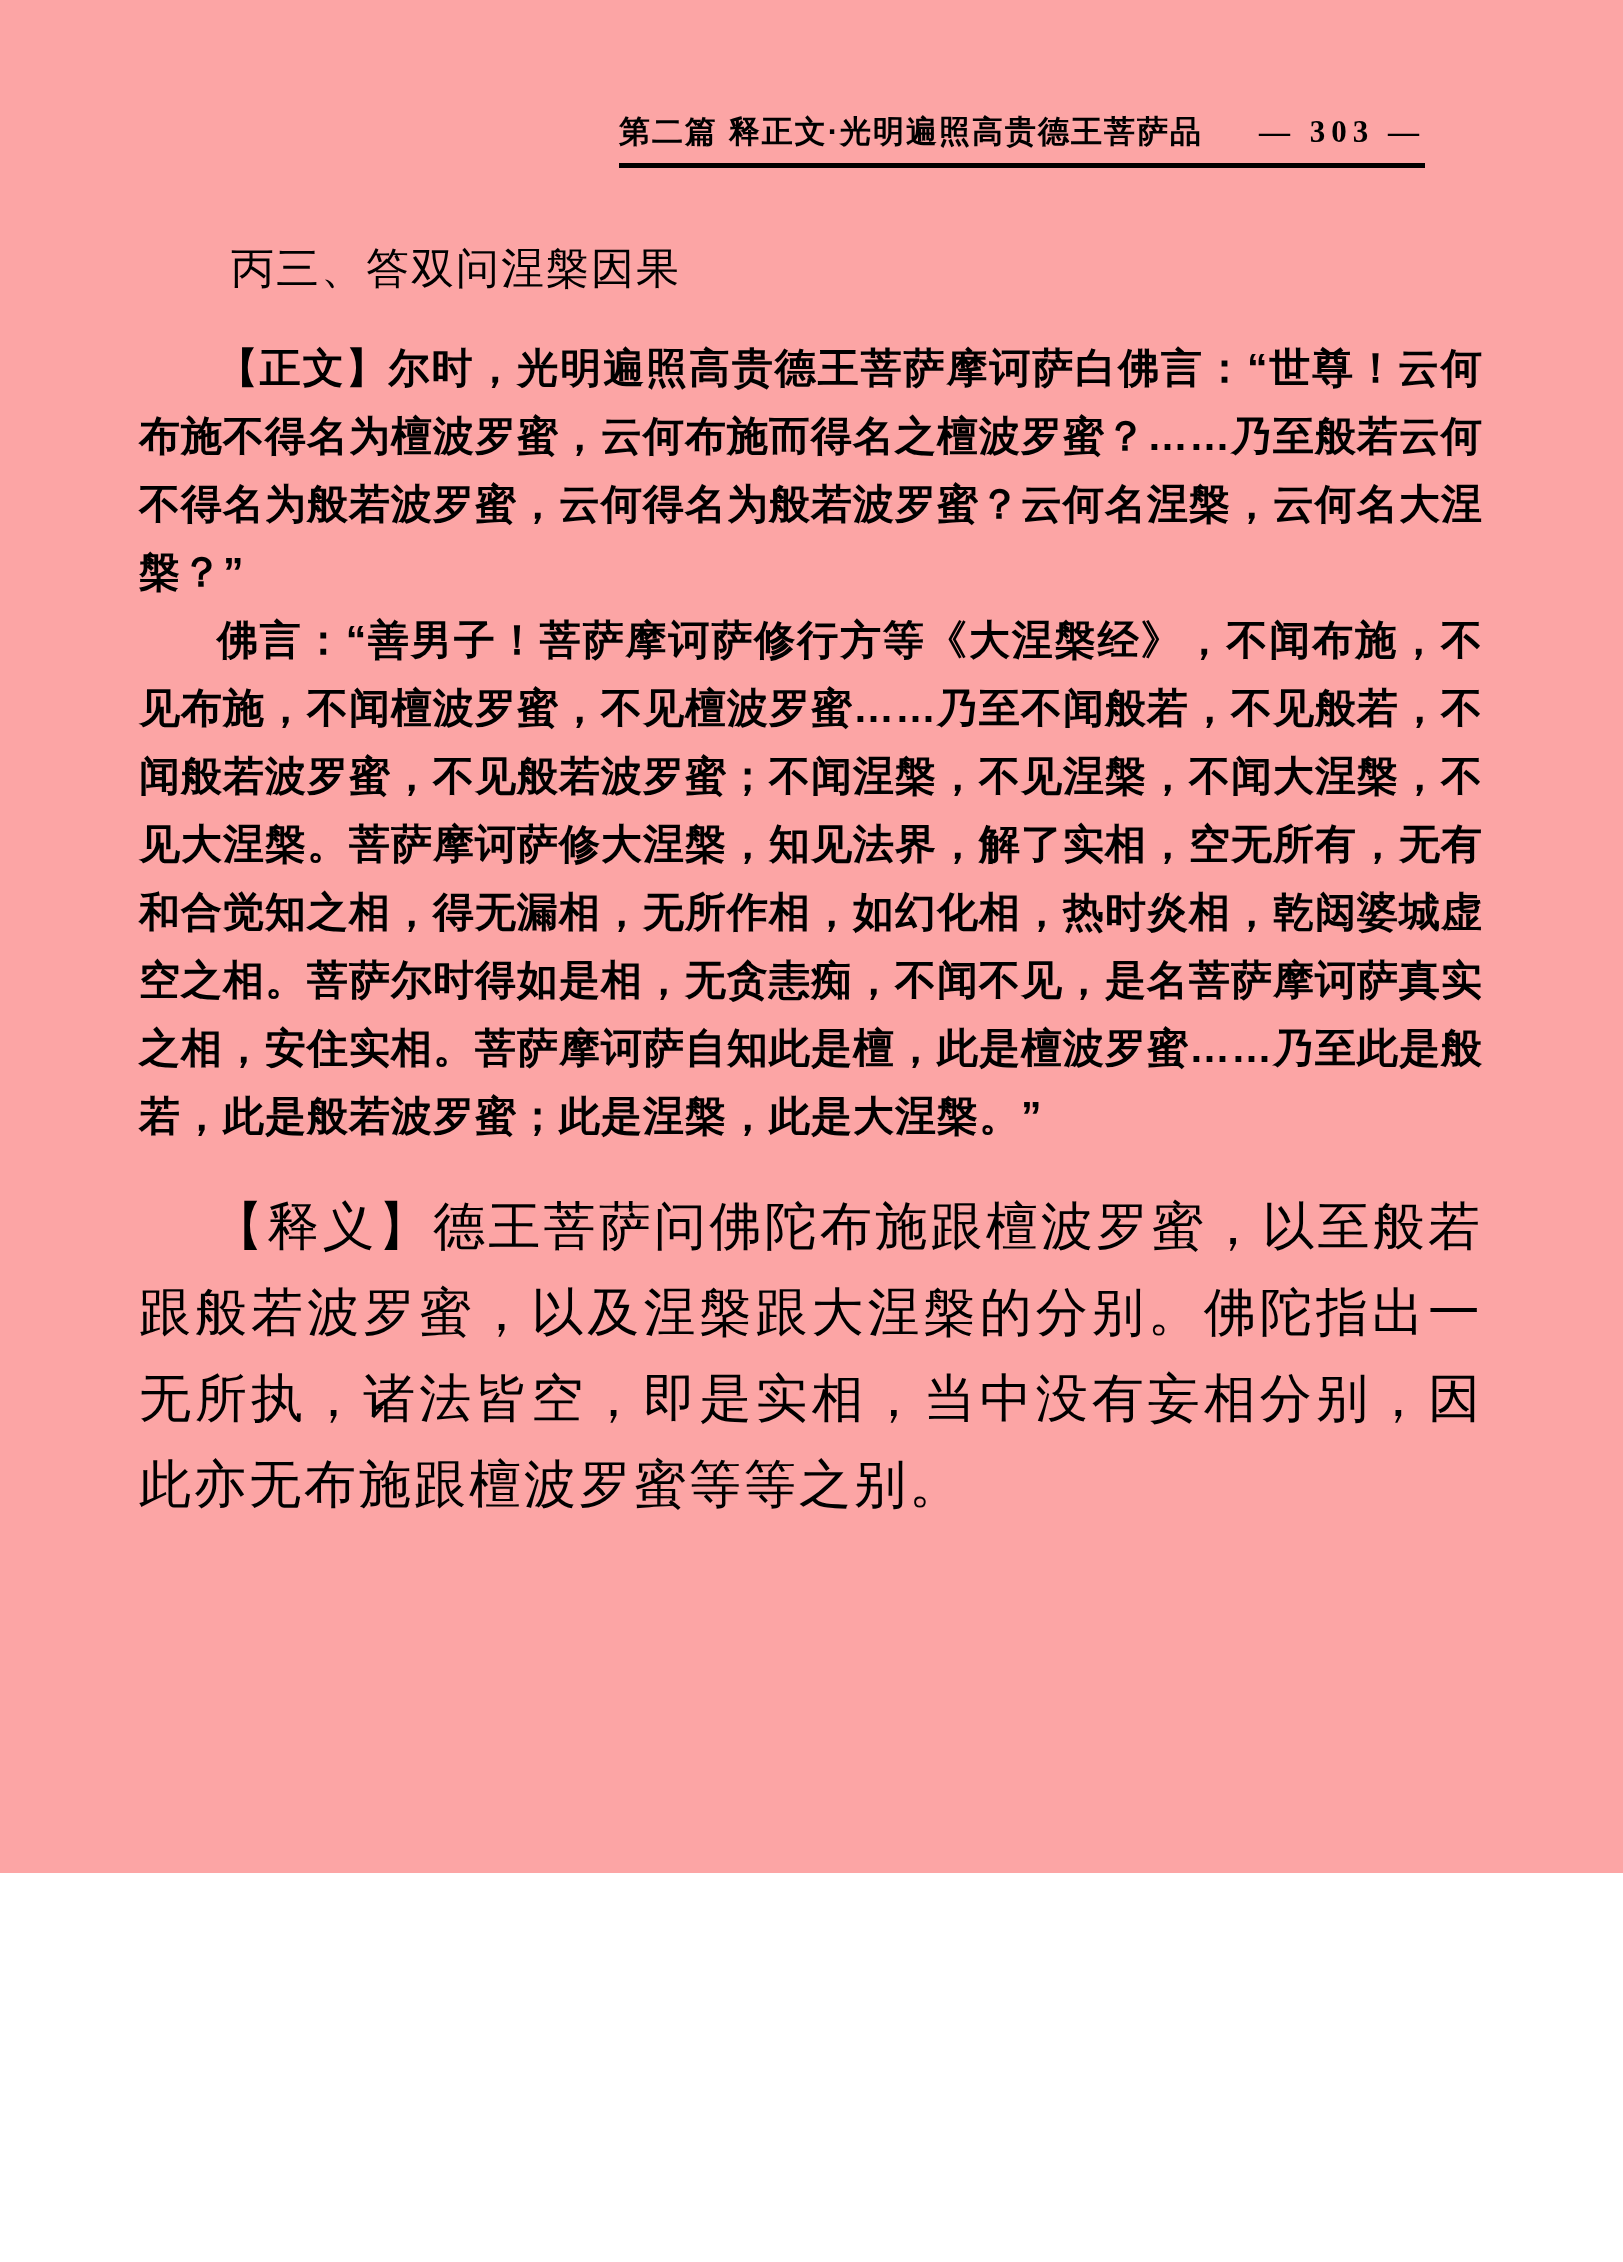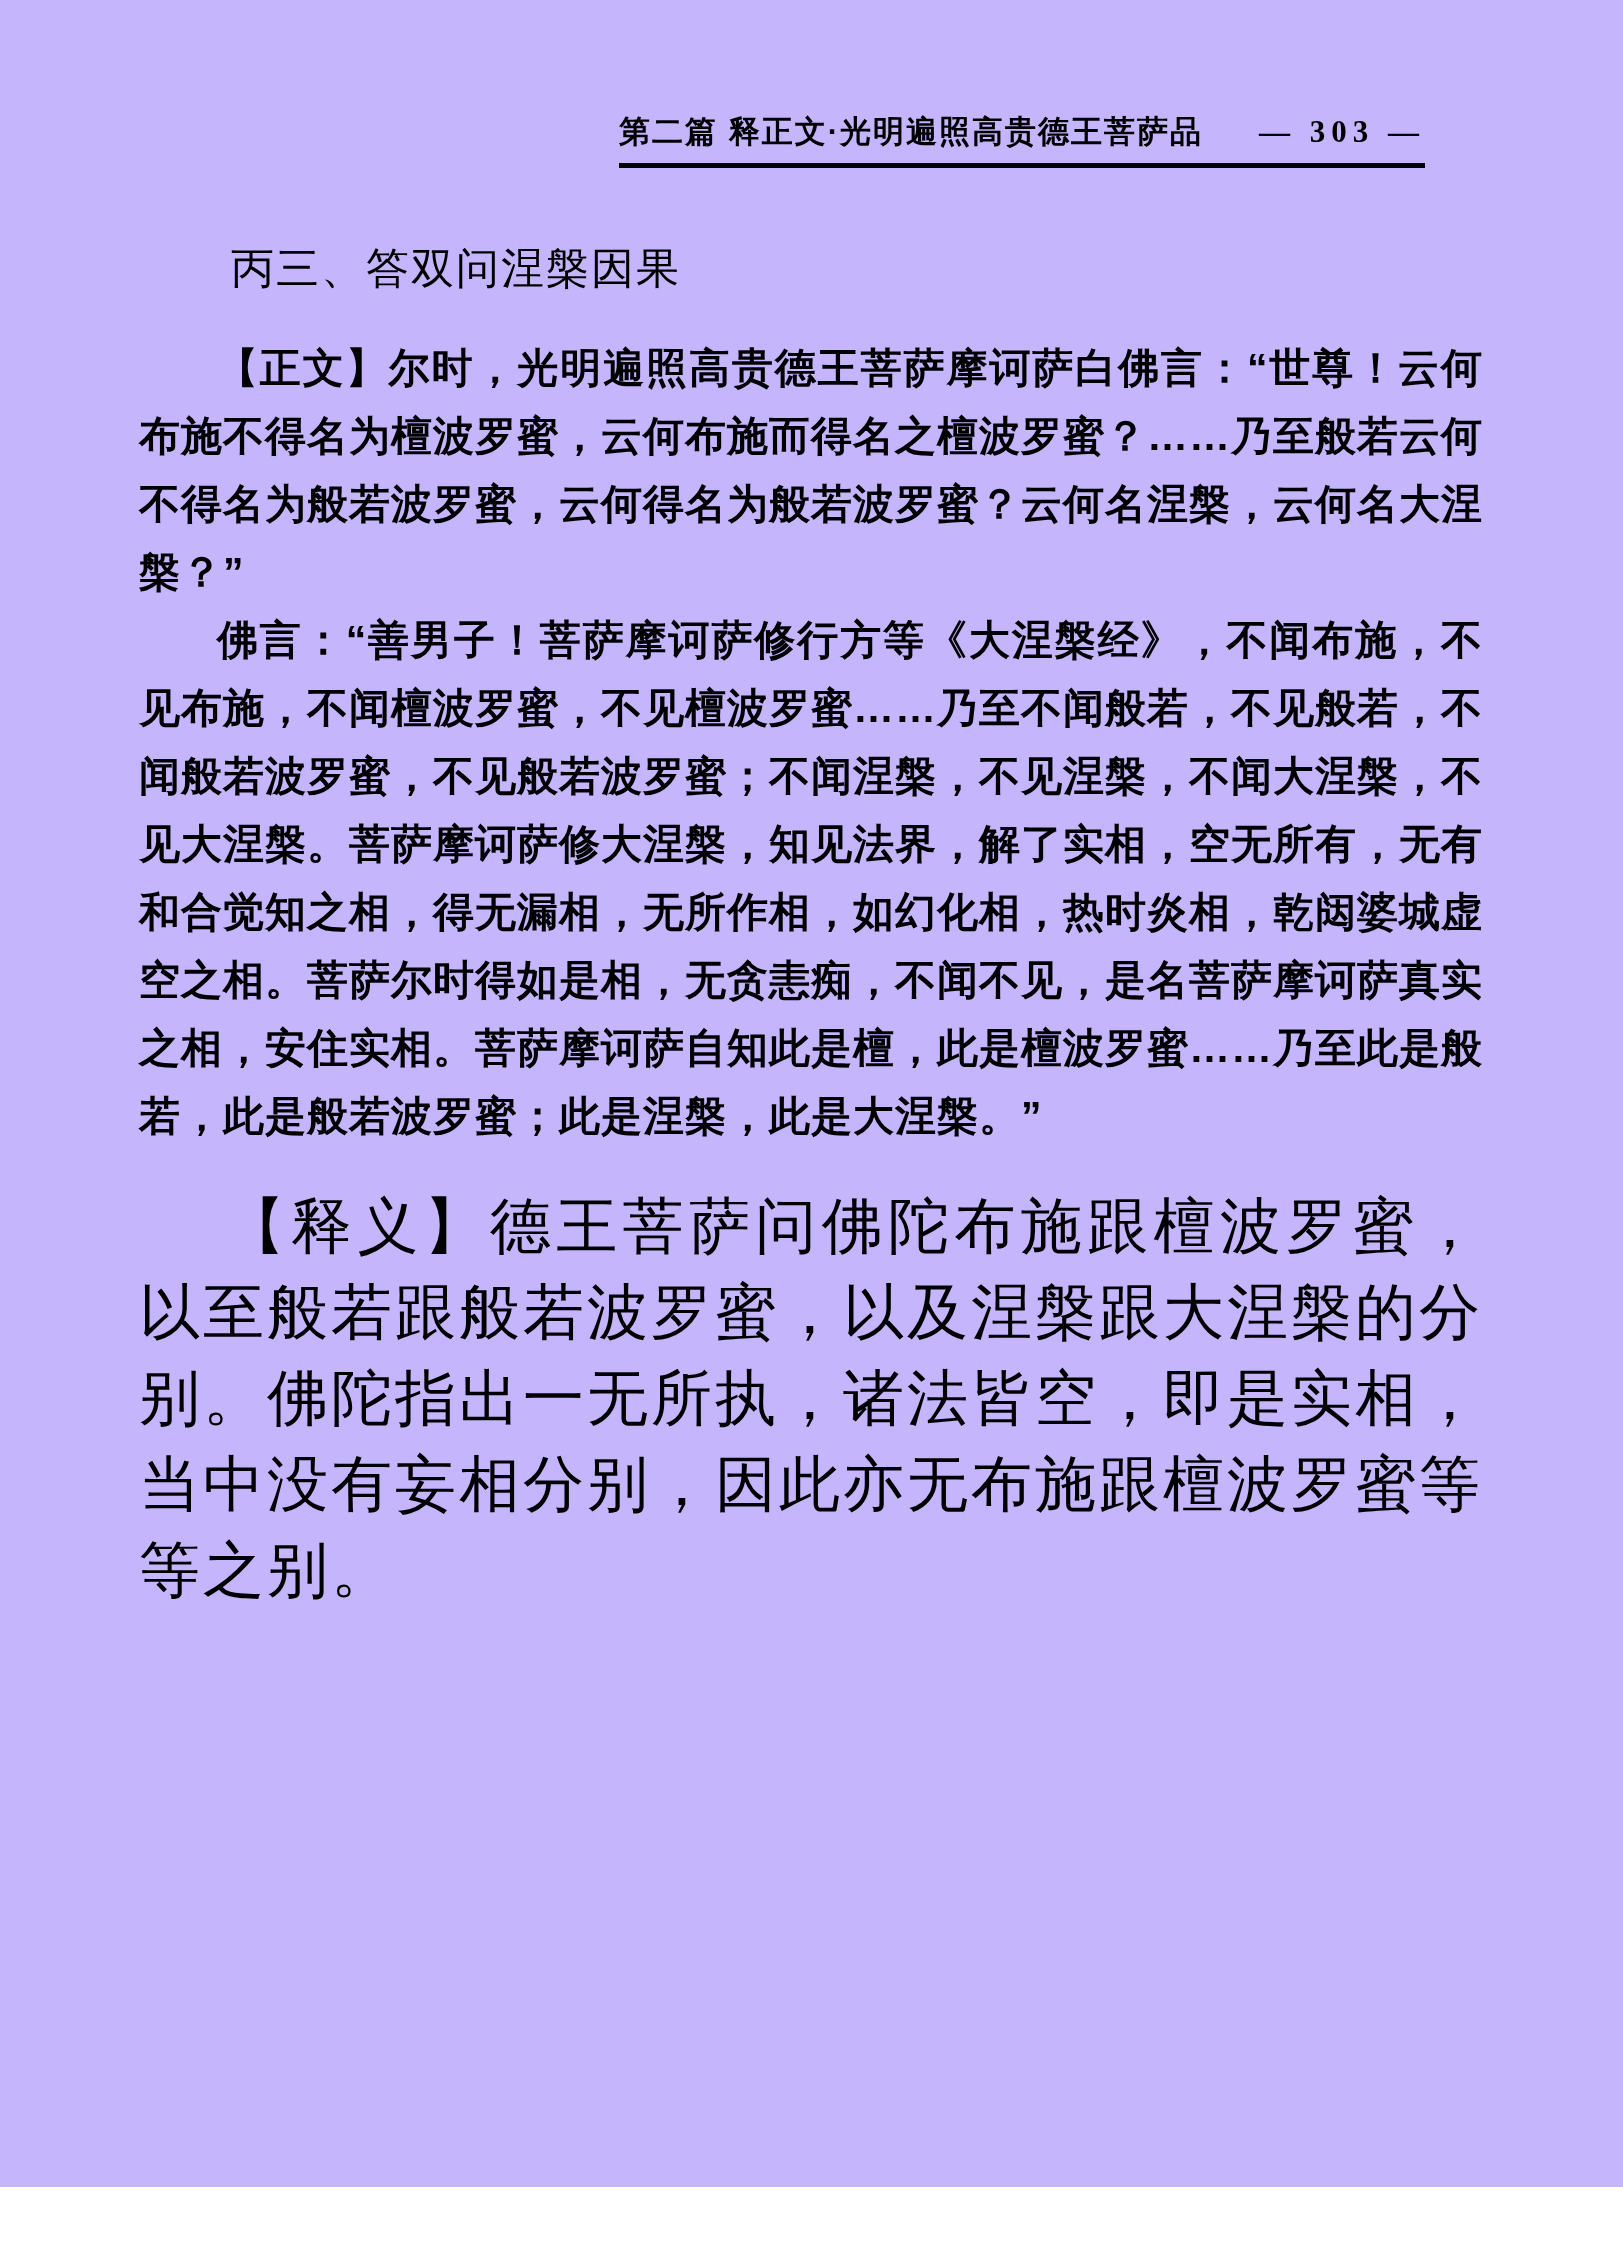--- a/index.html
+++ b/index.html
@@ -3,22 +3,22 @@
 <meta charset="utf-8">
 <style>
   html, body {
     margin: 0;
     padding: 0;
     background: #ffffff;
   }
   .page {
     position: relative;
     width: 1624px;
-    height: 2187px;
-    background: #c4b5fd;
+    height: 1873px;
+    background: #fca5a5;
     color: #000000;
     overflow: hidden;
     font-family: "Liberation Serif", serif;
   }
   .content {
     padding: 0 141px 0 139px; 
   }
 
   
   .running-header {
@@ -70,21 +70,21 @@
     text-indent: 1.9em;
   }
   .scripture.first { margin-top: 36px; }
   .scripture.last  { margin-top: 103px; }
 
   
   .commentary {
     margin: 34px 0 0 0;
     font-family: "Liberation Serif", "DejaVu Serif", serif;
     font-weight: normal;
-    font-size: 61px;
+    font-size: 52px;
     line-height: 86px;
     letter-spacing: 3px;
     text-align: justify;
     text-indent: 1.4em;
   }
 </style>
 </head>
 <body>
 
 <div class="page">

